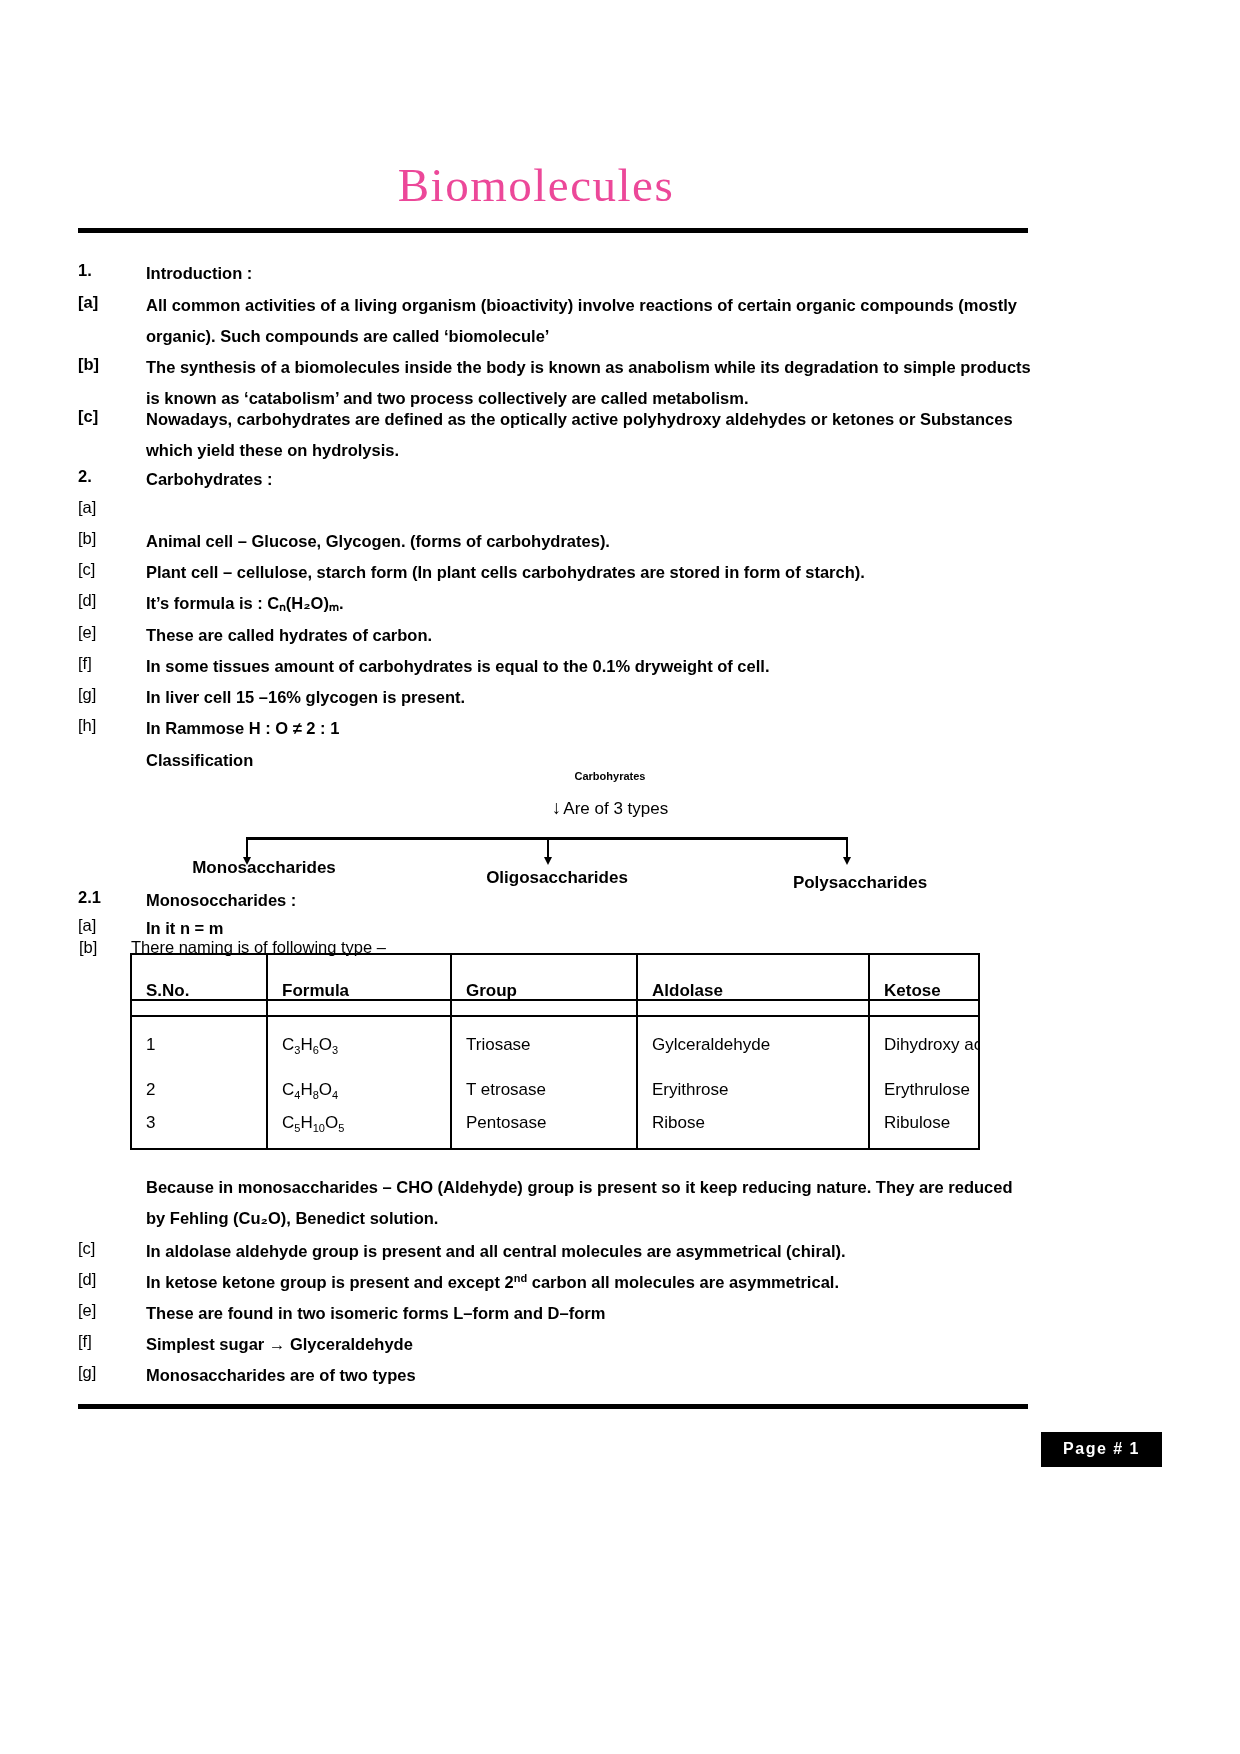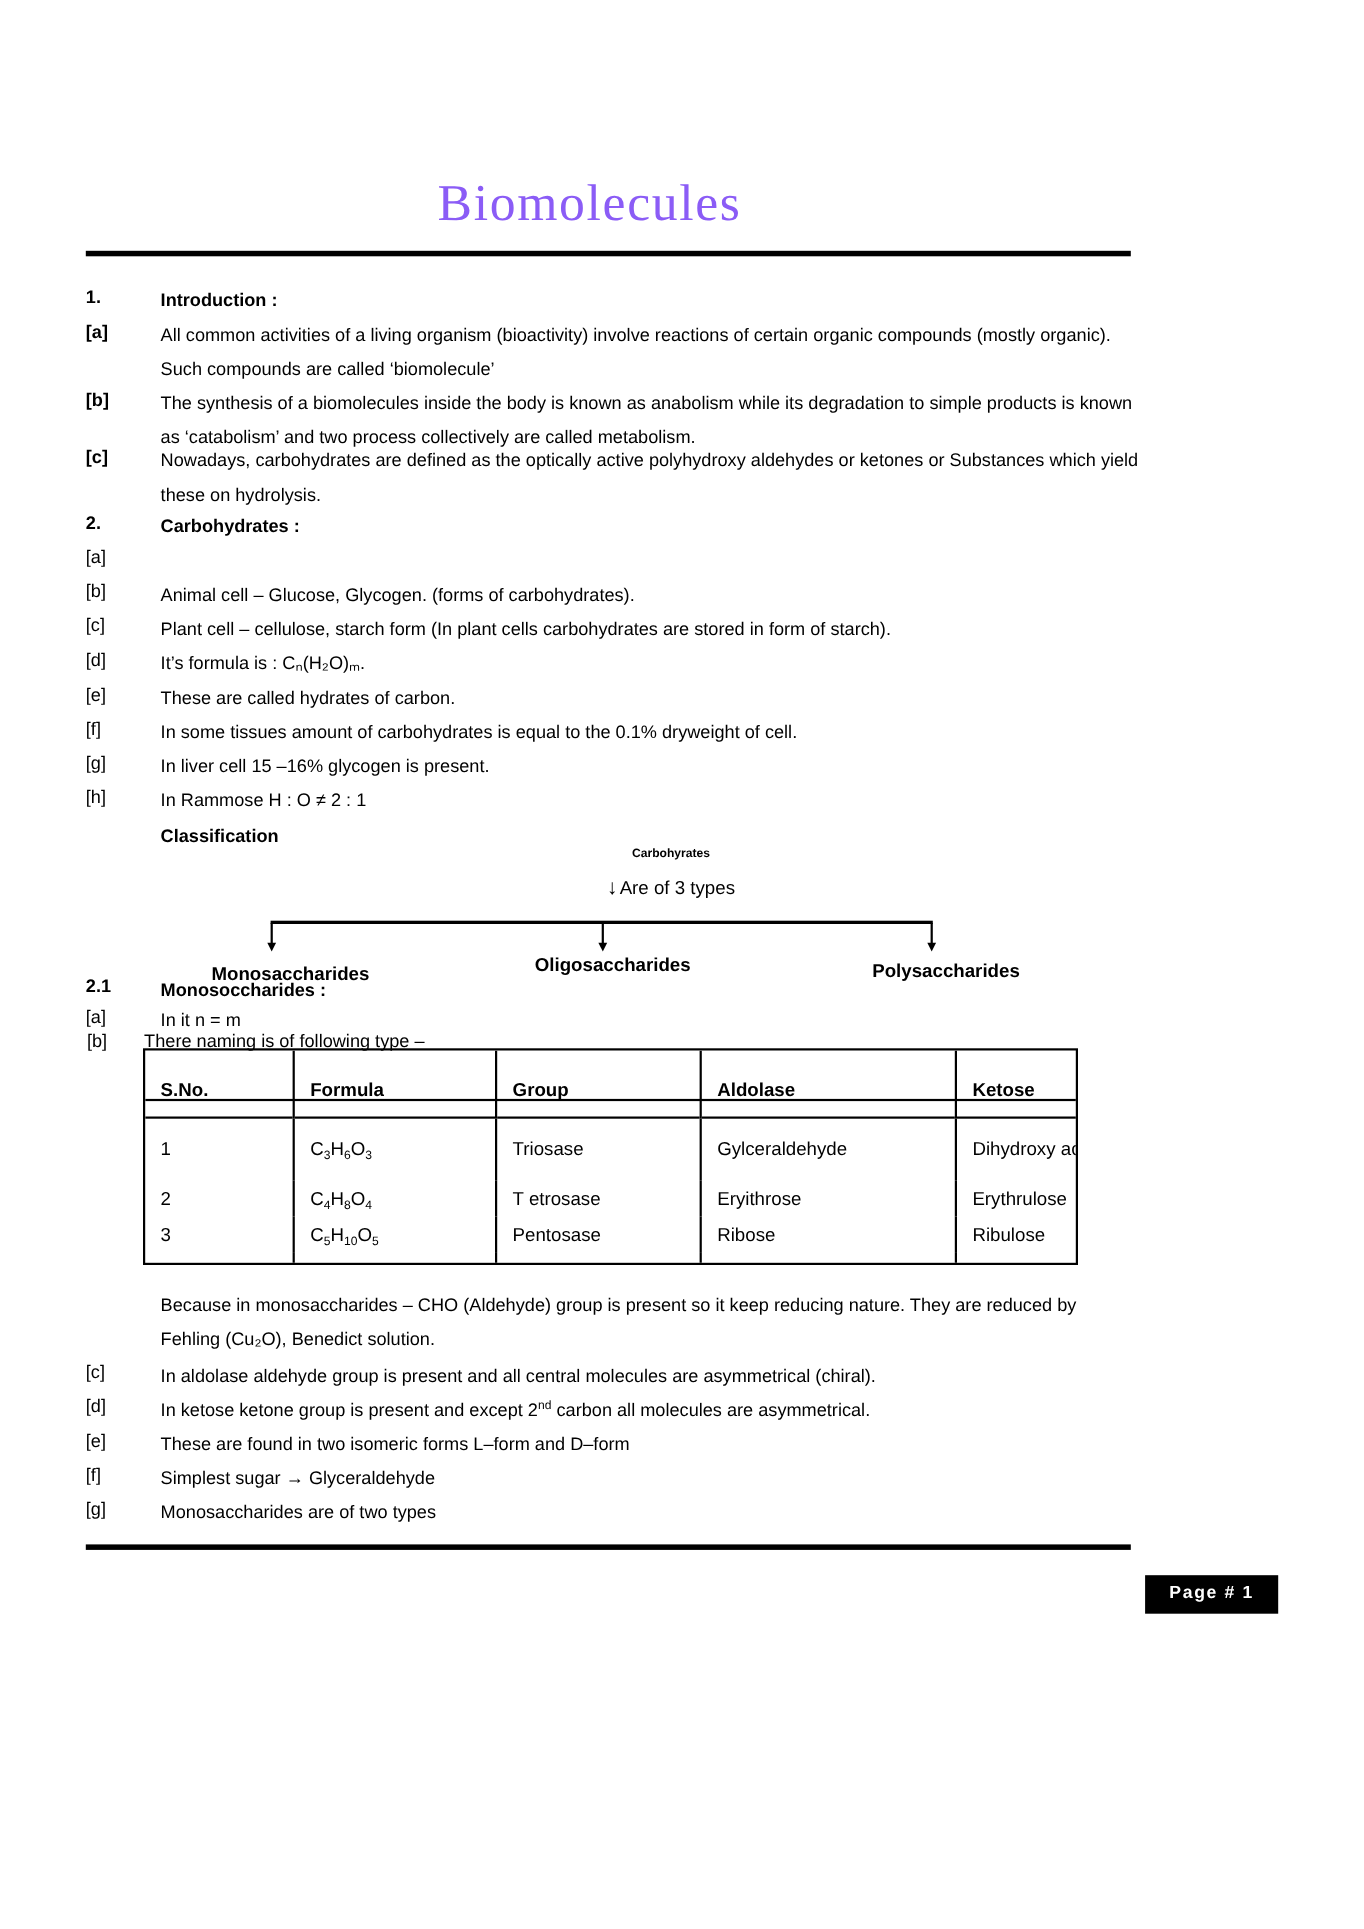--- a/index.html
+++ b/index.html
@@ -26,21 +26,21 @@
   
   .doc-title {
     position: absolute;
     left: 0; top: 158px;
     width: 1072px;
     text-align: center;
     font-family: "Liberation Serif", serif;
     font-size: 47px;
     letter-spacing: 1.5px;
     font-weight: 400;
-    color: #8b5cf6;
+    color: #ec4899;
   }
   .title-rule {
     position: absolute;
     left: 78px; top: 228px;
     width: 950px;
     height: 5px;
     background: #000;
   }
 
   
@@ -53,20 +53,21 @@
     width: 68px;
     flex: 0 0 68px;
     font-size: 16.5px;
     line-height: 25px;
   }
   .tag.bold { font-weight: bold; }
   .body-text {
     font-size: 16.5px;
     line-height: 31px;
     text-align: left;
+    font-weight: bold;
   }
   .body-text.bold { font-weight: bold; }
   .w-wide { width: 890px; }
 
   sub { font-size: 11px; vertical-align: baseline; position: relative; top: 4px; }
   sup { font-size: 11px; vertical-align: baseline; position: relative; top: -6px; }
 
   
   .tree {
     position: absolute;
@@ -113,21 +114,21 @@
     content: "";
     position: absolute;
     left: -3px;
     top: 18px;
     border-left: 4px solid transparent;
     border-right: 4px solid transparent;
     border-top: 8px solid #000;
   }
   .leaf {
     position: absolute;
-    top: 106px;
+    top: 88px;
     font-size: 17px;
     font-weight: bold;
     white-space: nowrap;
     transform: translateX(-50%);
   }
 
   
   .tbl-wrap {
     position: absolute;
     left: 130px;

